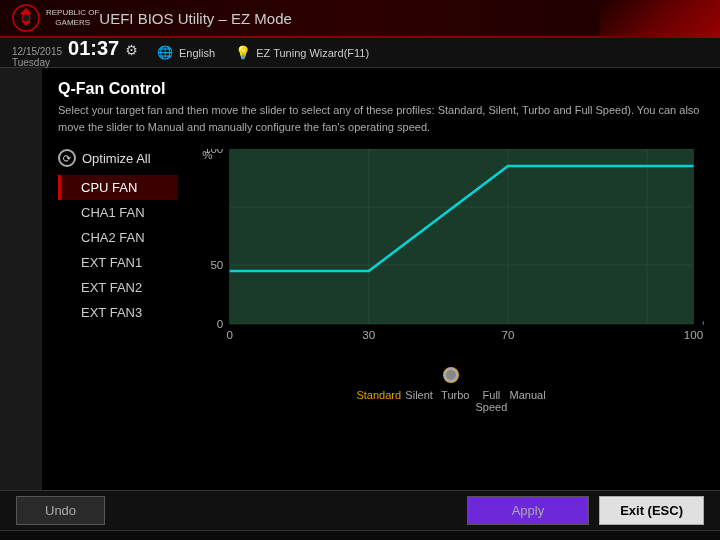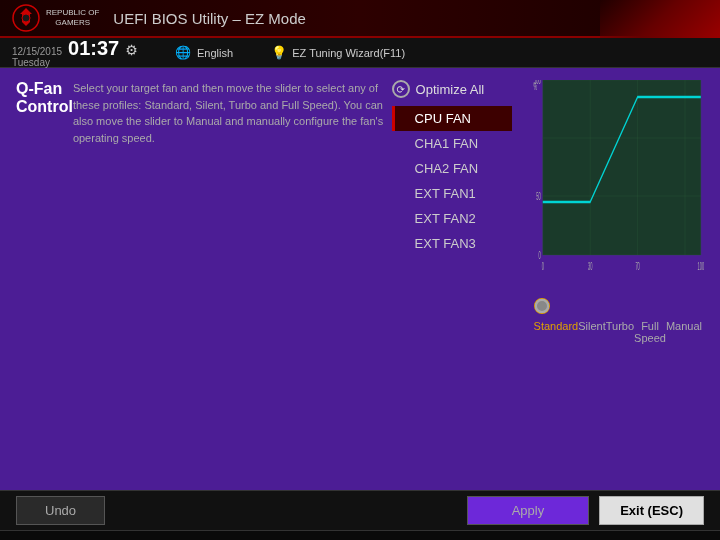--- a/index.html
+++ b/index.html
@@ -26,21 +26,20 @@
     .header::after {
       content: '';
       position: absolute;
       right: 0; top: 0;
       width: 120px; height: 38px;
       background: linear-gradient(135deg, transparent 0%, #600 50%, #900 100%);
     }
     .rog-logo {
       display: flex;
       align-items: center;
-      margin-right: 14px;
     }
     .rog-logo-text {
       font-size: 8px;
       color: #ccc;
       line-height: 1.2;
       text-align: center;
     }
     .rog-icon {
       width: 28px;
       height: 28px;
@@ -53,46 +52,47 @@
     }
 
     
     .subheader {
       background: #111;
       display: flex;
       align-items: center;
       padding: 4px 12px;
       height: 30px;
       border-bottom: 1px solid #333;
-      gap: 38px;
+      gap: 20px;
     }
     .datetime {
       display: flex;
       align-items: baseline;
       gap: 6px;
     }
     .date-text { font-size: 10px; color: #999; }
     .time-text { font-size: 20px; color: #fff; font-weight: bold; }
     .time-gear { font-size: 14px; color: #ccc; }
     .subheader-item {
       display: flex;
       align-items: center;
       gap: 5px;
       font-size: 11px;
       color: #ccc;
     }
     .subheader-icon { font-size: 13px; }
 
     
     .main-content {
-      background: #4c1d95;
+      background: #000000;
       padding: 12px 16px;
       height: 422px;
       display: flex;
-      flex-direction: row;
+      flex-direction: column;
+      margin-left: 42px;
     }
 
     .section-title {
       font-size: 16px;
       color: #fff;
       font-weight: bold;
       margin-bottom: 4px;
     }
     .section-desc {
       font-size: 11px;
@@ -181,21 +181,21 @@
     .chart-svg {
       width: 100%;
       height: 100%;
     }
 
     
     .slider-area {
       margin-top: 16px;
       display: flex;
       flex-direction: column;
-      align-items: flex-start;
+      align-items: center;
     }
     .slider-track-container {
       position: relative;
       height: 20px;
       margin: 0 10px;
     }
     .slider-track {
       position: absolute;
       top: 50%;
       left: 0;

